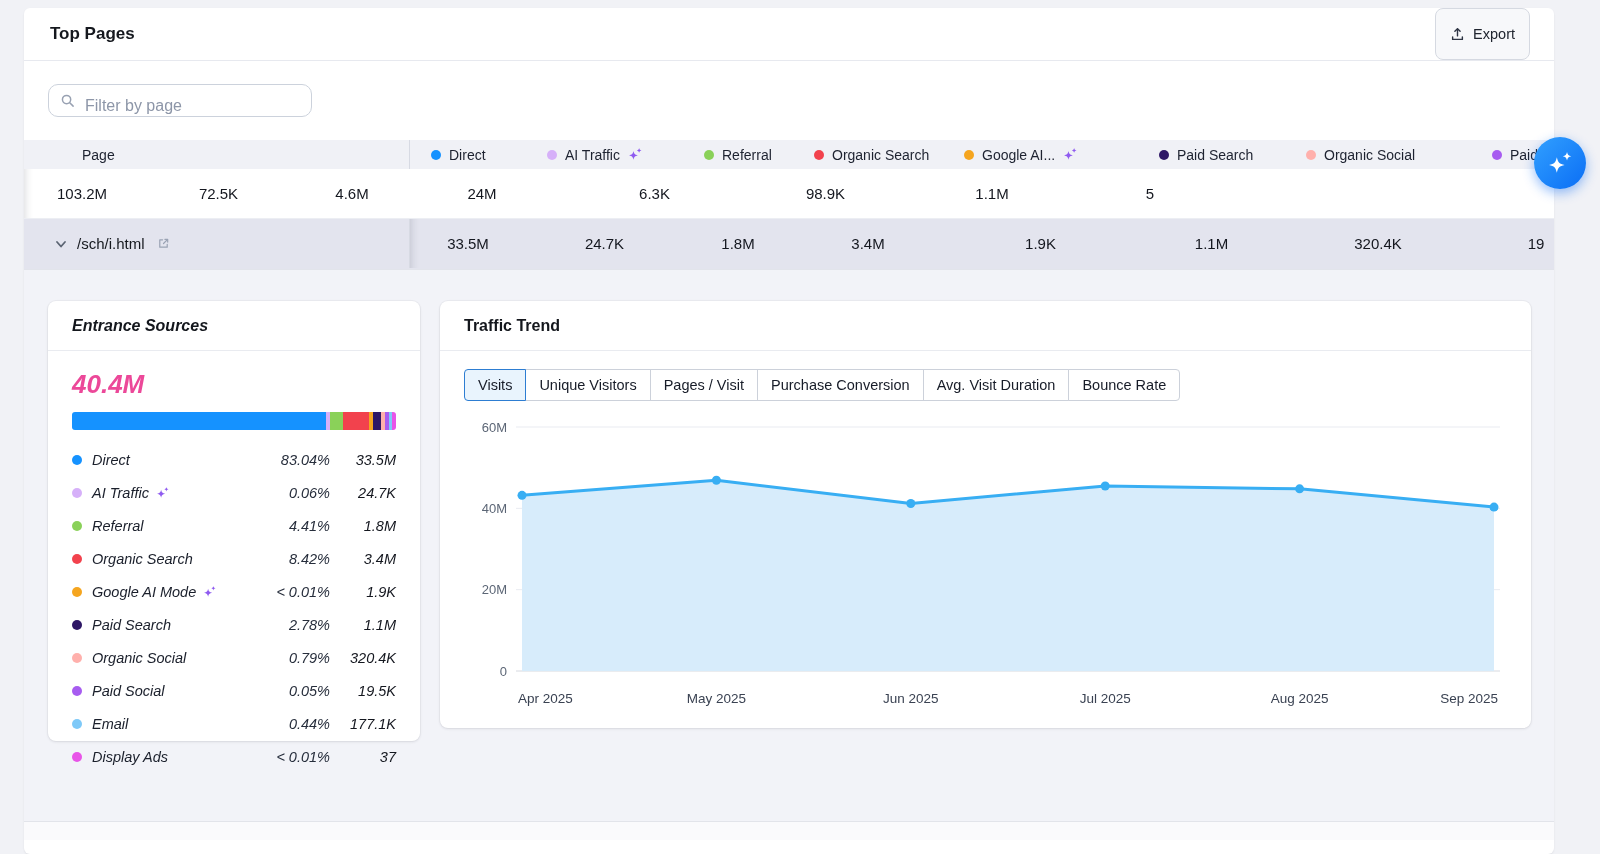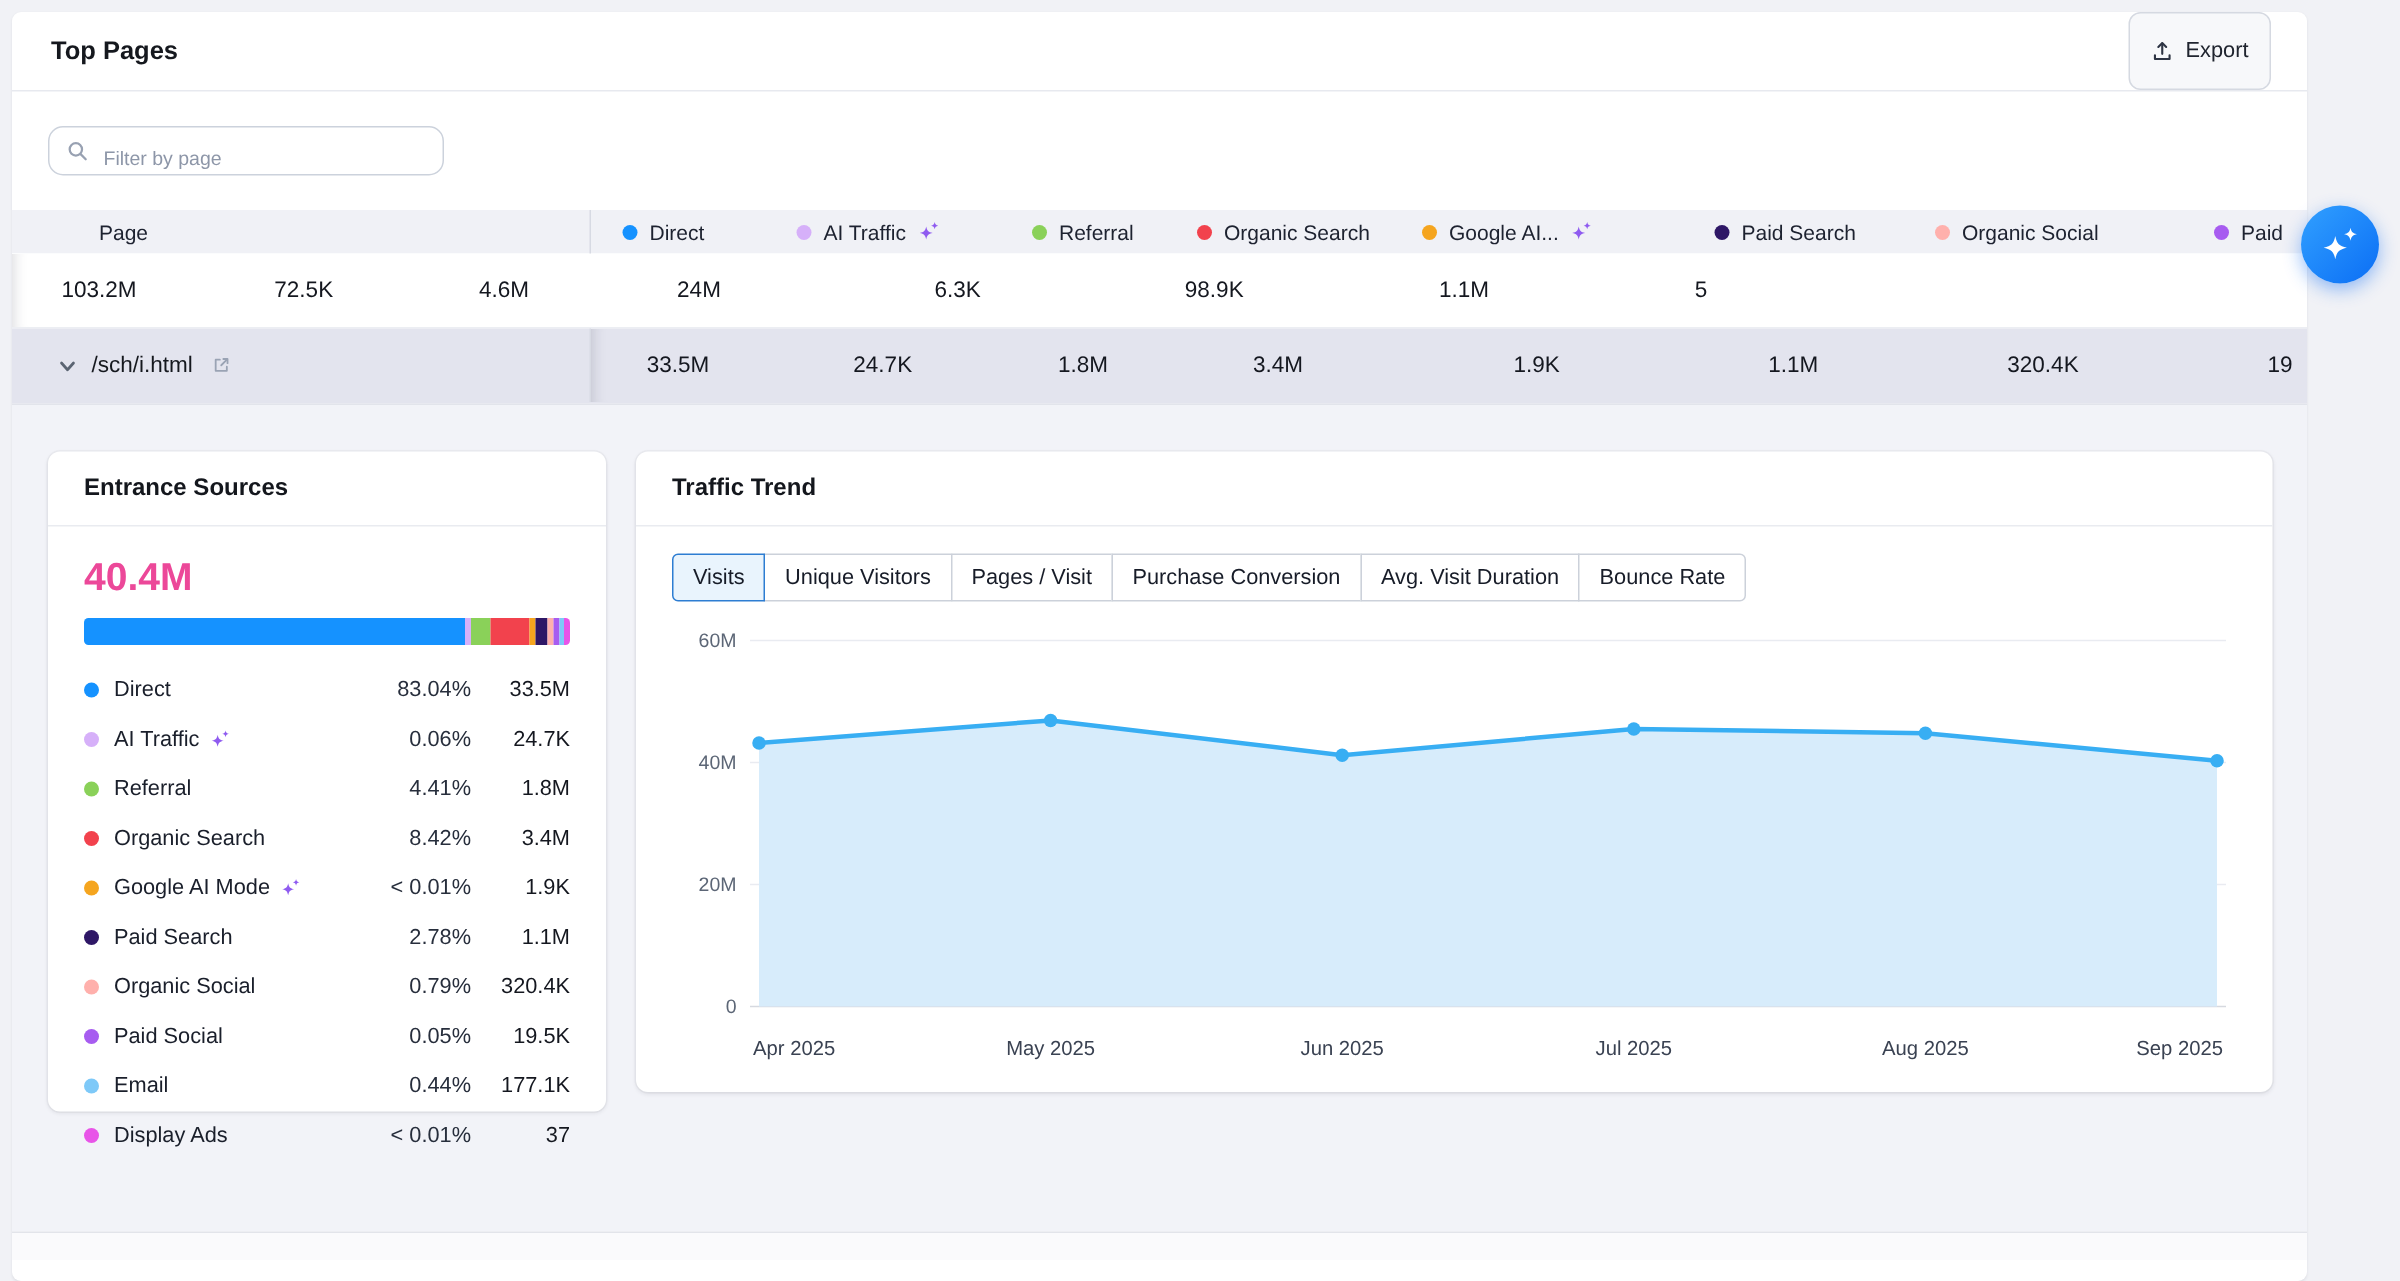--- a/index.html
+++ b/index.html
@@ -3,32 +3,32 @@
 <meta charset="utf-8">
 <style>
   html,body{margin:0;padding:0;}
   body{
     width:1600px;height:854px;overflow:hidden;position:relative;
     background:#f1f2f6;
     font-family:"Liberation Sans", sans-serif;
     -webkit-font-smoothing:antialiased;
   }
   .panel{
-    position:absolute;left:8px;top:8px;width:1530px;height:846px;
+    position:absolute;left:24px;top:8px;width:1530px;height:846px;
     background:#fff;border-radius:6px;overflow:hidden;
     box-shadow:0 1px 2px rgba(20,25,40,.08);
   }
   
   .panel-header{height:53px;display:flex;align-items:center;padding:0 24px 0 26px;border-bottom:1px solid #e7e9ef;box-sizing:border-box;}
   .panel-title{font-size:17px;font-weight:700;color:#15181e;}
   .export-btn{margin-left:auto;display:flex;gap:8px;align-items:center;height:52px;padding:0 14px;background:#f7f8fa;border:1px solid #d5d9e1;border-radius:8px;font-size:14.5px;color:#20252f;cursor:pointer;font-family:inherit;}
   
   .filter-area{padding:23px 24px 23px;}
   .search-box{width:264px;height:33px;border:1px solid #ccd2dc;border-radius:10px;display:flex;align-items:center;padding:0 11px;gap:8px;background:#fff;box-sizing:border-box;}
-  .search-box input{border:0;outline:0;font-size:13px;width:100%;color:#222;background:transparent;font-family:inherit;margin-top:10px;}
+  .search-box input{border:0;outline:0;font-size:16px;width:100%;color:#222;background:transparent;font-family:inherit;margin-top:10px;}
   .search-box input::placeholder{color:#8d96a8;}
   
   .thead{display:flex;height:29px;background:#f0f1f6;align-items:stretch;}
   .page-col{flex:0 0 386px;border-right:1px solid #d7dae3;display:flex;align-items:center;padding-left:58px;font-size:14px;color:#1d2230;box-sizing:border-box;}
   .cols-wrap{flex:1;display:flex;overflow:hidden;align-items:center;}
   .col-h{display:flex;align-items:center;gap:8px;padding-left:21px;box-sizing:border-box;font-size:14px;color:#1d2230;white-space:nowrap;cursor:pointer;}
   .dot{width:10px;height:10px;border-radius:50%;flex:0 0 10px;}
   .spark{fill:#8f5bf0;flex:0 0 auto;}
   .trow{display:flex;height:49px;border-bottom:1px solid #eceef3;background:#fff;cursor:pointer;}
   .trow.selected{background:#e3e4ee;border-bottom-color:#e3e4ee;}
@@ -36,21 +36,21 @@
   .chev{display:flex;align-items:center;}
   .page-name{font-size:15px;color:#15181e;}
   .page-name.bold{font-weight:700;}
   .extlink{display:flex;align-items:center;margin-left:2px;cursor:pointer;}
   .row-cells{flex:1;display:flex;overflow:hidden;box-shadow:inset 10px 0 10px -10px rgba(25,30,50,.20);}
   .cell{display:flex;align-items:center;justify-content:center;font-size:15px;color:#14171f;box-sizing:border-box;white-space:nowrap;}
   
   .expanded{background:#f2f3f8;border-top:1px solid #e2e4eb;padding:31px 24px;display:flex;gap:20px;align-items:flex-start;height:552px;box-sizing:border-box;}
   .card{background:#fff;border-radius:8px;box-shadow:0 1px 3px rgba(25,30,45,.10),0 0 0 1px rgba(25,30,45,.03);box-sizing:border-box;}
   .card-header{padding:16px 24px 15px;border-bottom:1px solid #e9ebf0;font-size:16px;font-weight:700;color:#14171d;}
-  .entrance-card{flex:0 0 372px;height:440px;}
+  .entrance-card{flex:0 0 372px;height:440px;font-style:italic;}
   .trend-card{flex:1;height:427px;}
   .entrance-body{padding:18px 24px 0;}
   .total-value{font-size:26px;font-weight:700;color:#ec4899;line-height:30px;margin-bottom:13px;}
   .stacked-bar{height:18px;border-radius:3px;overflow:hidden;display:flex;margin-bottom:13px;}
   .seg{height:100%;}
   .src-row{height:33px;display:flex;align-items:center;font-size:14.5px;color:#1a1f2b;}
   .src-label{margin-left:10px;display:flex;align-items:center;gap:7px;}
   .src-pct{margin-left:auto;text-align:right;color:#272e3c;}
   .src-val{width:66px;text-align:right;color:#14171f;}
   

